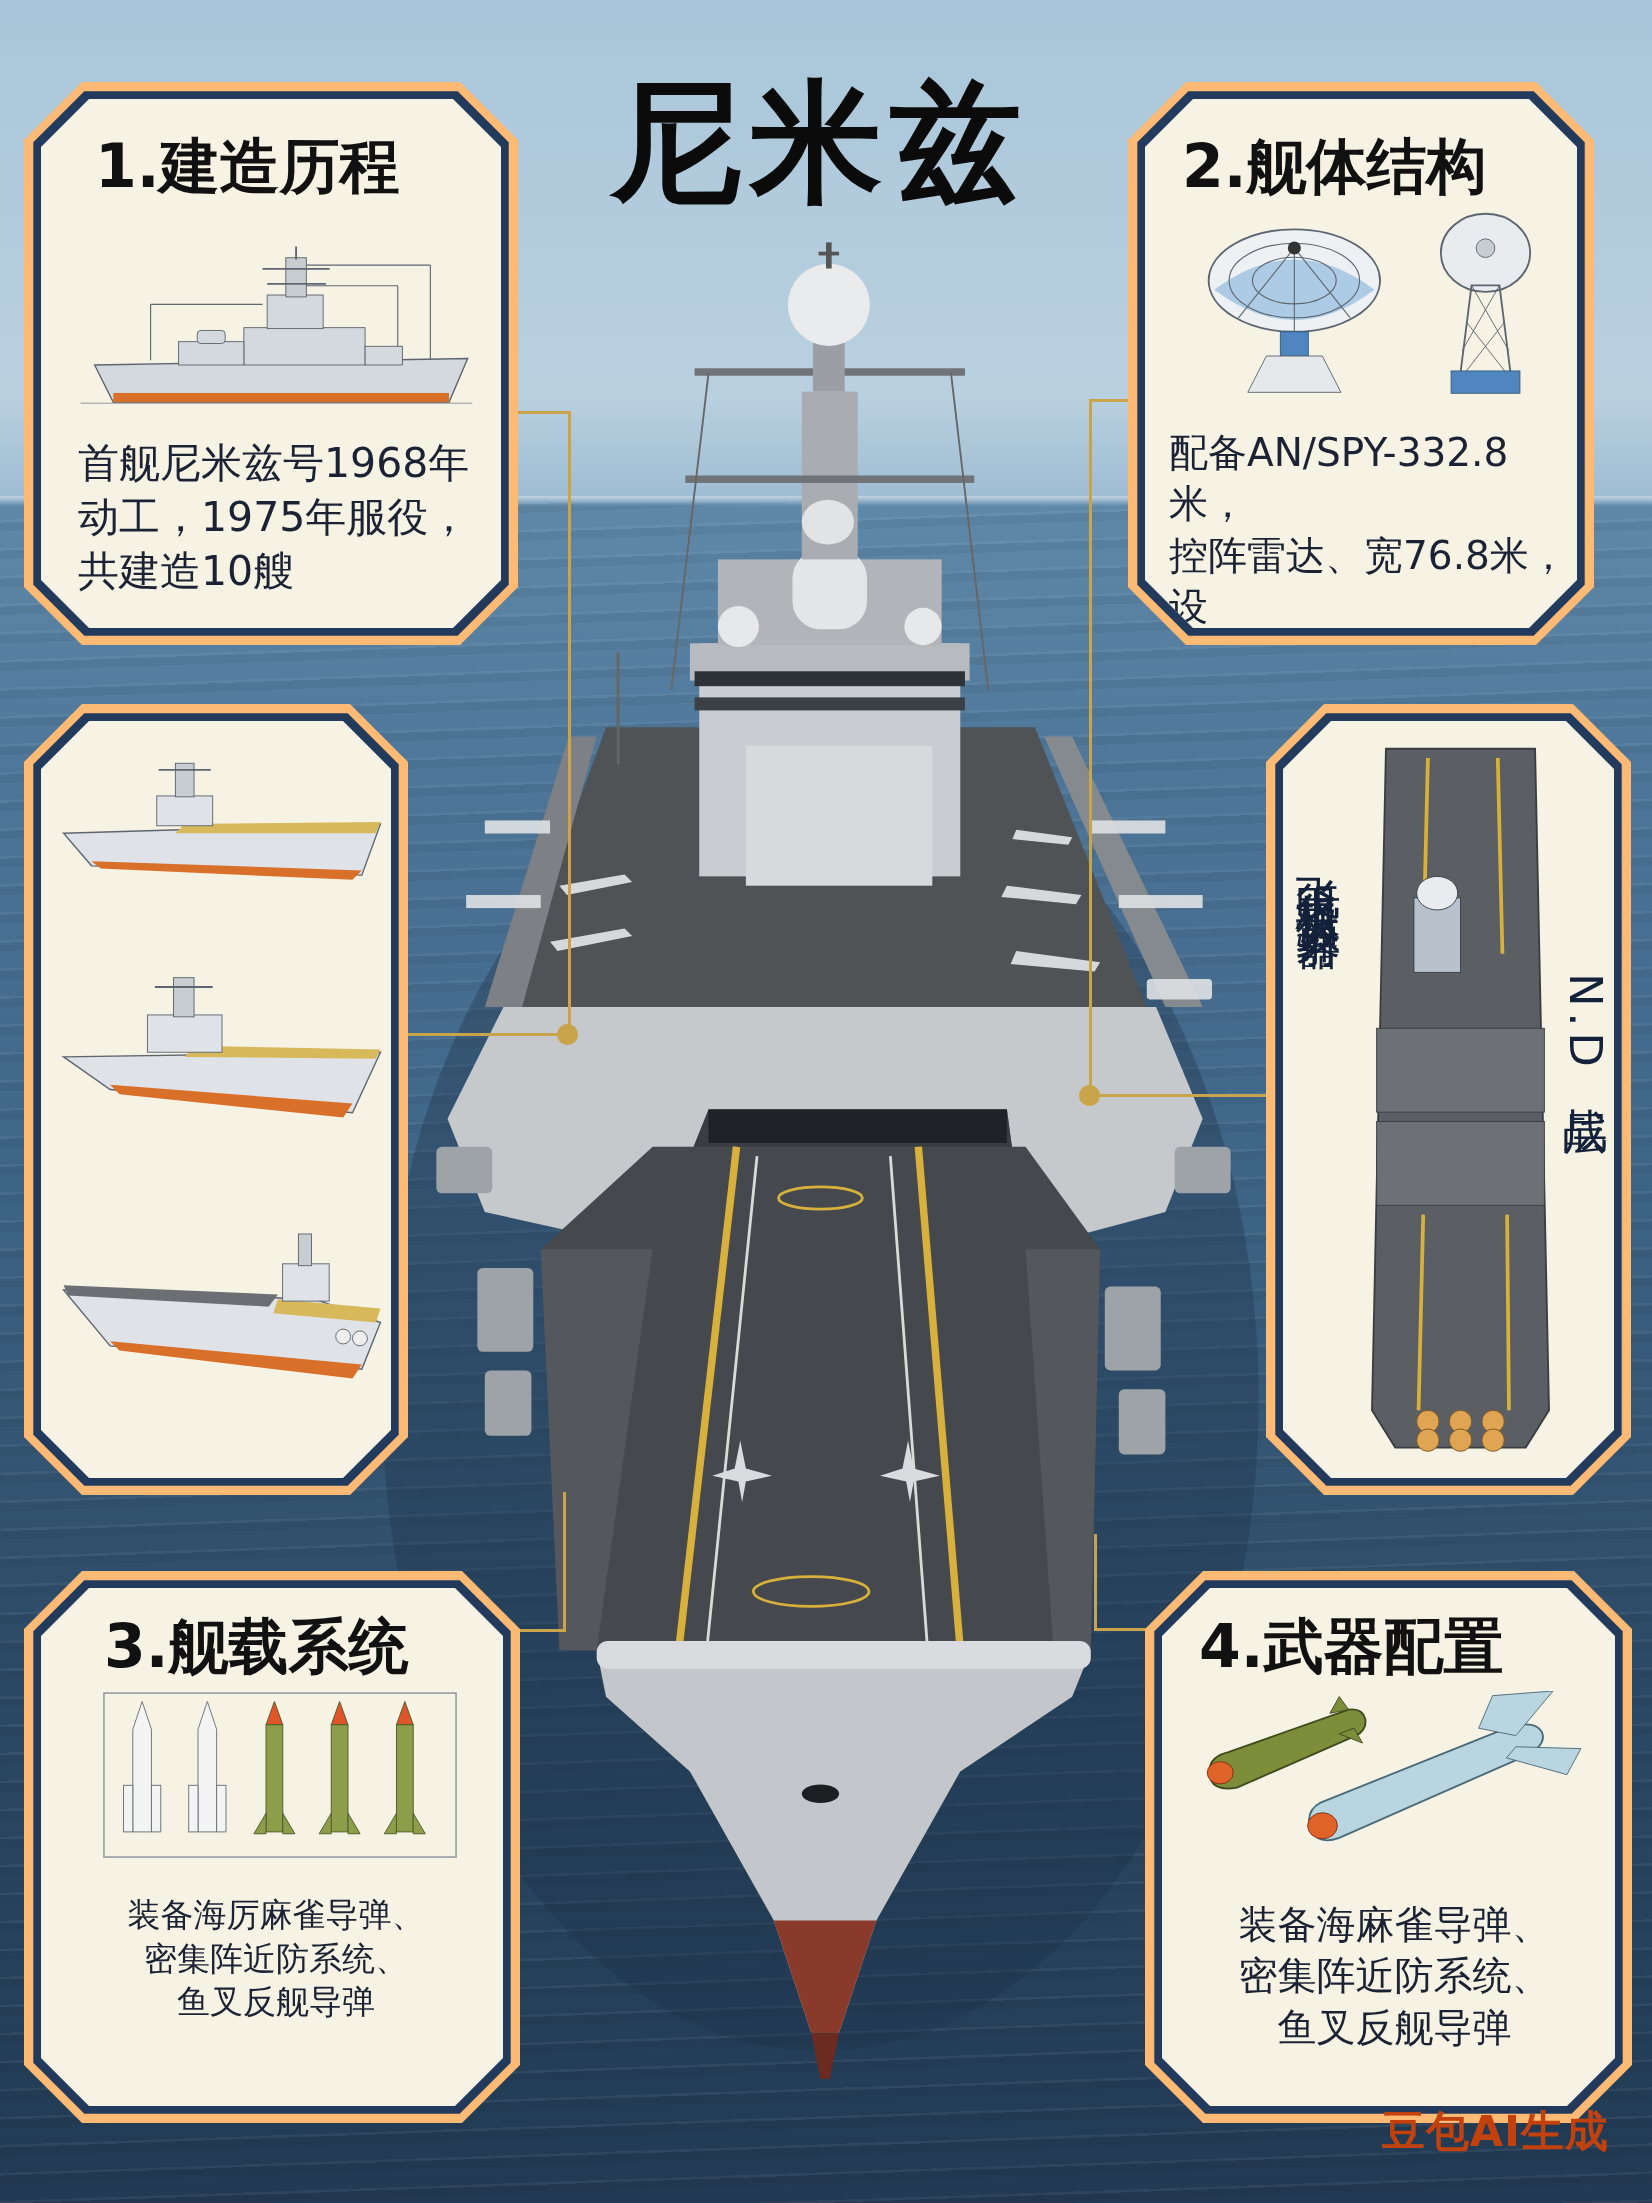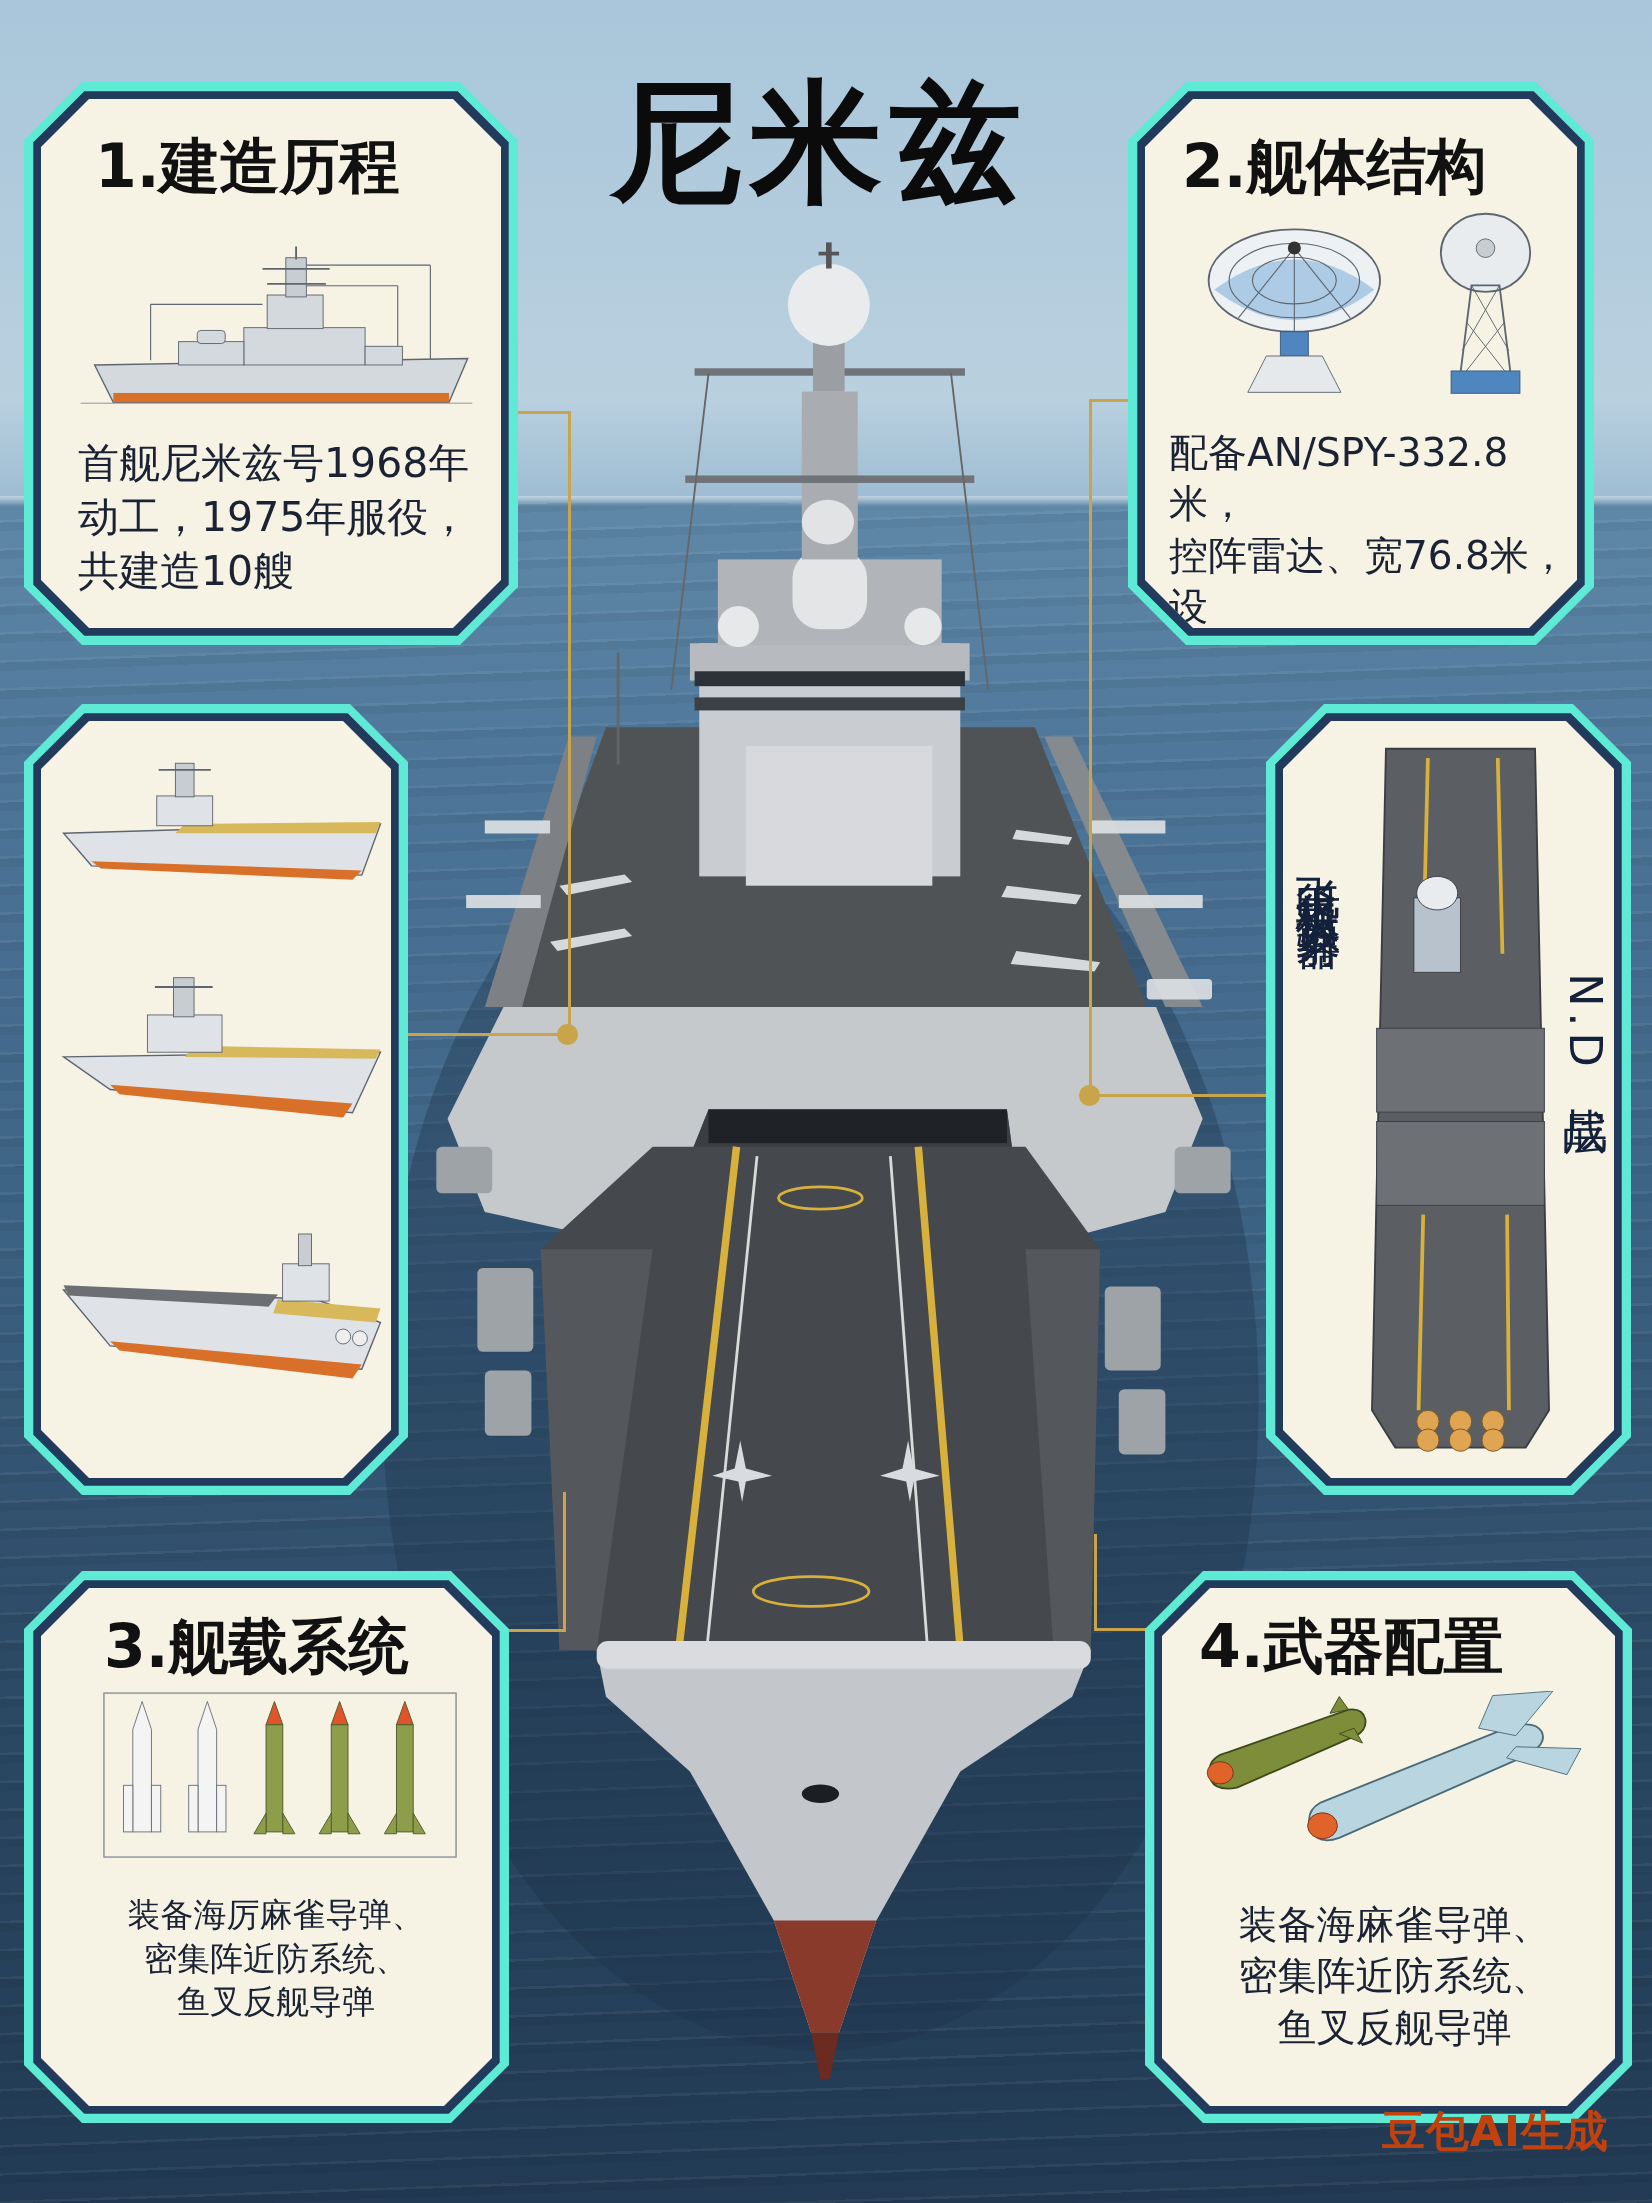--- a/index.html
+++ b/index.html
@@ -10,34 +10,34 @@
     background:repeating-linear-gradient(178deg,rgba(255,255,255,0.0) 0 17px,rgba(255,255,255,0.05) 17px 19.6px,rgba(0,0,0,0.05) 19.6px 28px);}
   .horizon{position:absolute;left:0;top:496px;width:1653px;height:9.3px;background:linear-gradient(180deg,rgba(255,255,255,0.35),rgba(255,255,255,0));}
 
   
   .title{position:absolute;left:559px;top:76px;width:522px;text-align:center;font-size:132px;font-weight:bold;color:#0b0b0b;letter-spacing:7.5px;line-height:1;}
 
   
   .ship{position:absolute;left:0;top:0;width:1653px;height:2204px;}
 
   
-  .panel{position:absolute;background:#5eead4;
+  .panel{position:absolute;background:#fdba74;
     clip-path:polygon(58px 0,calc(100% - 58px) 0,100% 58px,100% calc(100% - 58px),calc(100% - 58px) 100%,58px 100%,0 calc(100% - 58px),0 58px);}
   .panel .inner{position:absolute;left:9.3px;top:9.3px;right:9.3px;bottom:9.3px;background:#223a5c;
     clip-path:polygon(51px 0,calc(100% - 51px) 0,100% 51px,100% calc(100% - 51px),calc(100% - 51px) 100%,51px 100%,0 calc(100% - 51px),0 51px);}
   .panel .content{position:absolute;left:17px;top:17px;right:17px;bottom:17px;background:#f6f2e4;
     clip-path:polygon(48px 0,calc(100% - 48px) 0,100% 48px,100% calc(100% - 48px),calc(100% - 48px) 100%,48px 100%,0 calc(100% - 48px),0 48px);}
   .ptitle{position:absolute;font-size:60px;font-weight:bold;color:#111;line-height:1;white-space:nowrap;}
   .pbody{position:absolute;font-size:41px;color:#1a2233;line-height:1.32;margin-top:20px;}
 
   #p1{left:24px;top:82px;width:494px;height:563px;}
   #p2{left:1128px;top:82px;width:466px;height:563px;}
   #p-left-mid{left:24px;top:704px;width:384px;height:791px;}
   #p-right-mid{left:1266px;top:704px;width:365px;height:791px;}
-  #p3{left:24px;top:1571px;width:485px;height:552px;}
+  #p3{left:24px;top:1571px;width:485px;height:552px;padding-left:11px;}
   #p4{left:1145px;top:1571px;width:487px;height:552px;}
 
   
   .line{position:absolute;background:#c9a44a;}
   .dot{position:absolute;width:20.5px;height:20.5px;border-radius:50%;background:#c9a44a;}
 
   .watermark{position:absolute;left:1382px;top:2103px;font-size:43px;font-weight:bold;color:#c2410c;letter-spacing:0.9px;}
   .vtext{position:absolute;writing-mode:vertical-rl;font-size:45px;color:#14213a;line-height:1;letter-spacing:5.6px;}
 </style>
 </head>

